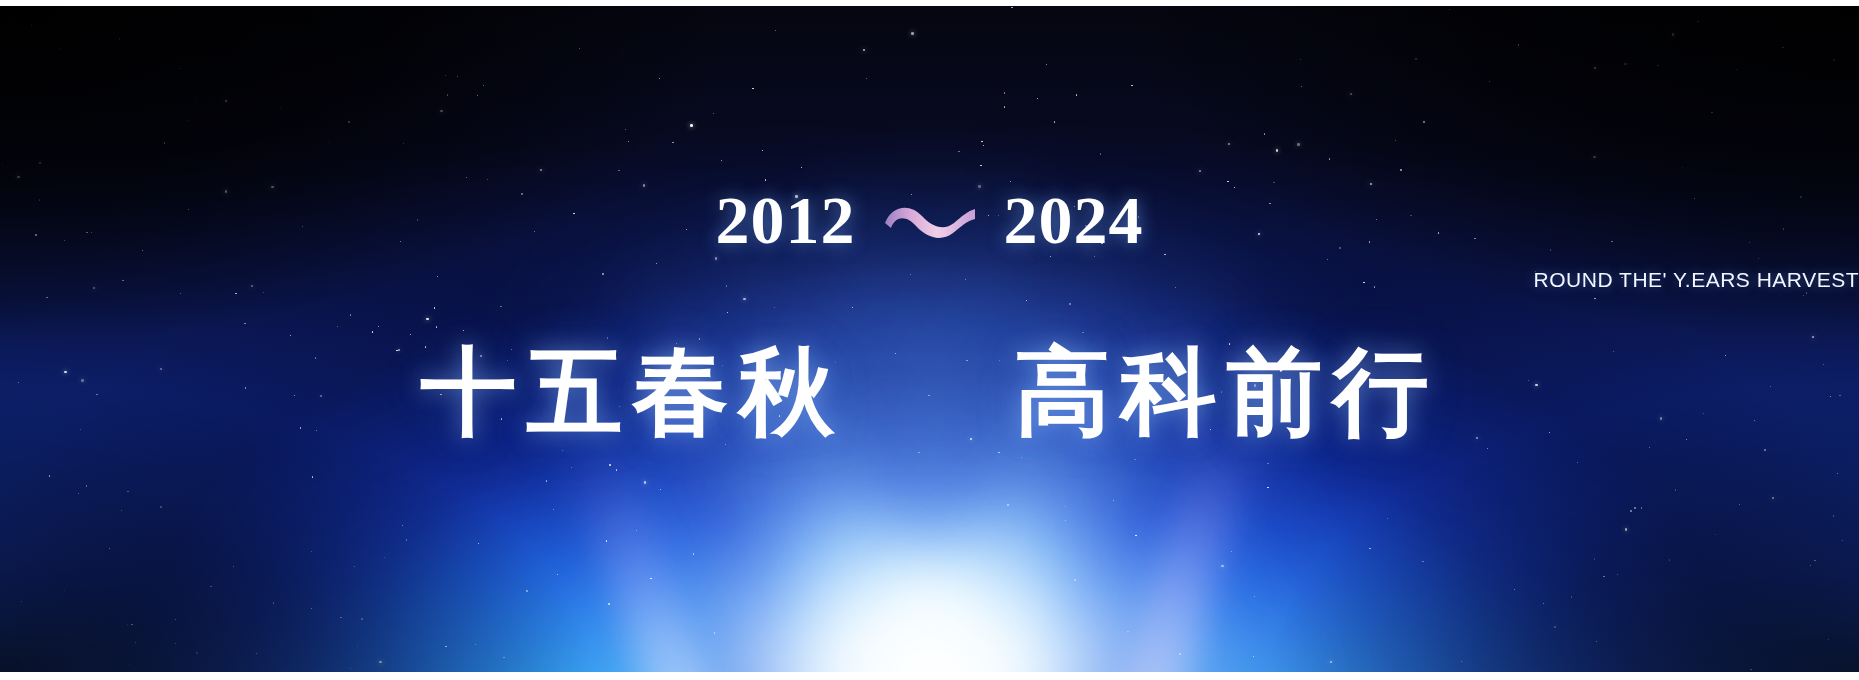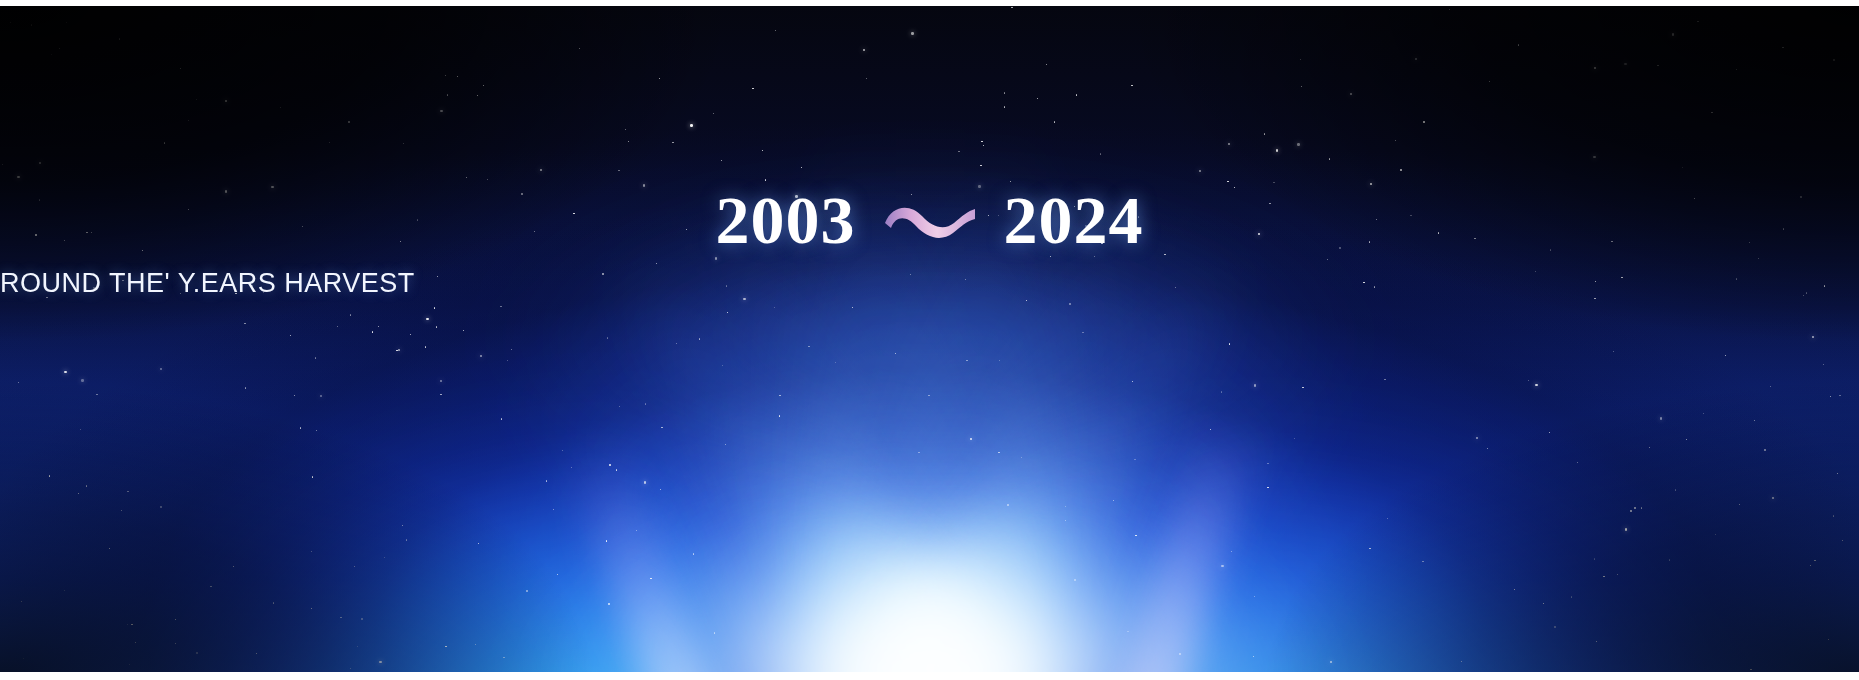--- a/index.html
+++ b/index.html
@@ -206,24 +206,24 @@
     display: block;
     width: 96px;
     height: 46px;
     flex: 0 0 auto;
   }
 
   .subtitle {
     position: absolute;
     left: 0; right: 0;
     top: 268px;
-    text-align: left;
+    text-align: right;
     font-family: "Liberation Sans", sans-serif;
     font-weight: 400;
-    font-size: 27px;
+    font-size: 21px;
     letter-spacing: 0.5px;
     color: #f2f6ff;
     text-shadow: 0 0 12px rgba(120,170,255,0.45);
   }
 
   .slogan-row {
     position: absolute;
     left: 0; right: 0;
     top: 336px;
     display: flex;
@@ -618,40 +618,42 @@
 
   <div class="wedge-left"></div>
   <div class="wedge-right"></div>
   <div class="core-glow"></div>
 
   <div class="corner-vignette"></div>
 
   <div class="content">
 
     <div class="year-row">
-      <span class="year">2003</span>
+      <span class="year">2012</span>
 
       <svg class="tilde" viewBox="0 0 96 46">
         <defs>
           <linearGradient id="tildeGrad" x1="0" y1="0" x2="1" y2="0">
             <stop offset="0%" stop-color="#9c7fc4"></stop>
             <stop offset="28%" stop-color="#d7a8d8"></stop>
             <stop offset="58%" stop-color="#f0cfe8"></stop>
             <stop offset="100%" stop-color="#c79fd6"></stop>
           </linearGradient>
         </defs>
         <path d="M3 26 C10 8, 28 6, 40 19 C50 30, 62 34, 72 26 C80 19, 86 14, 93 12
                  L93 22 C84 24, 79 30, 71 36 C59 45, 45 41, 34 29 C25 19, 14 18, 9 31 Z" fill="url(#tildeGrad)"></path>
       </svg>
 
       <span class="year">2024</span>
     </div>
 
     <div class="subtitle">ROUND THE' Y.EARS HARVEST</div>
 
     <div class="slogan-row">
+      <span class="slogan">十五春秋</span>
+      <span class="slogan">高科前行</span>
     </div>
 
   </div>
 
   <div class="trim-top"></div>
   <div class="trim-bottom"></div>
 </div>
 
 </body></html>

